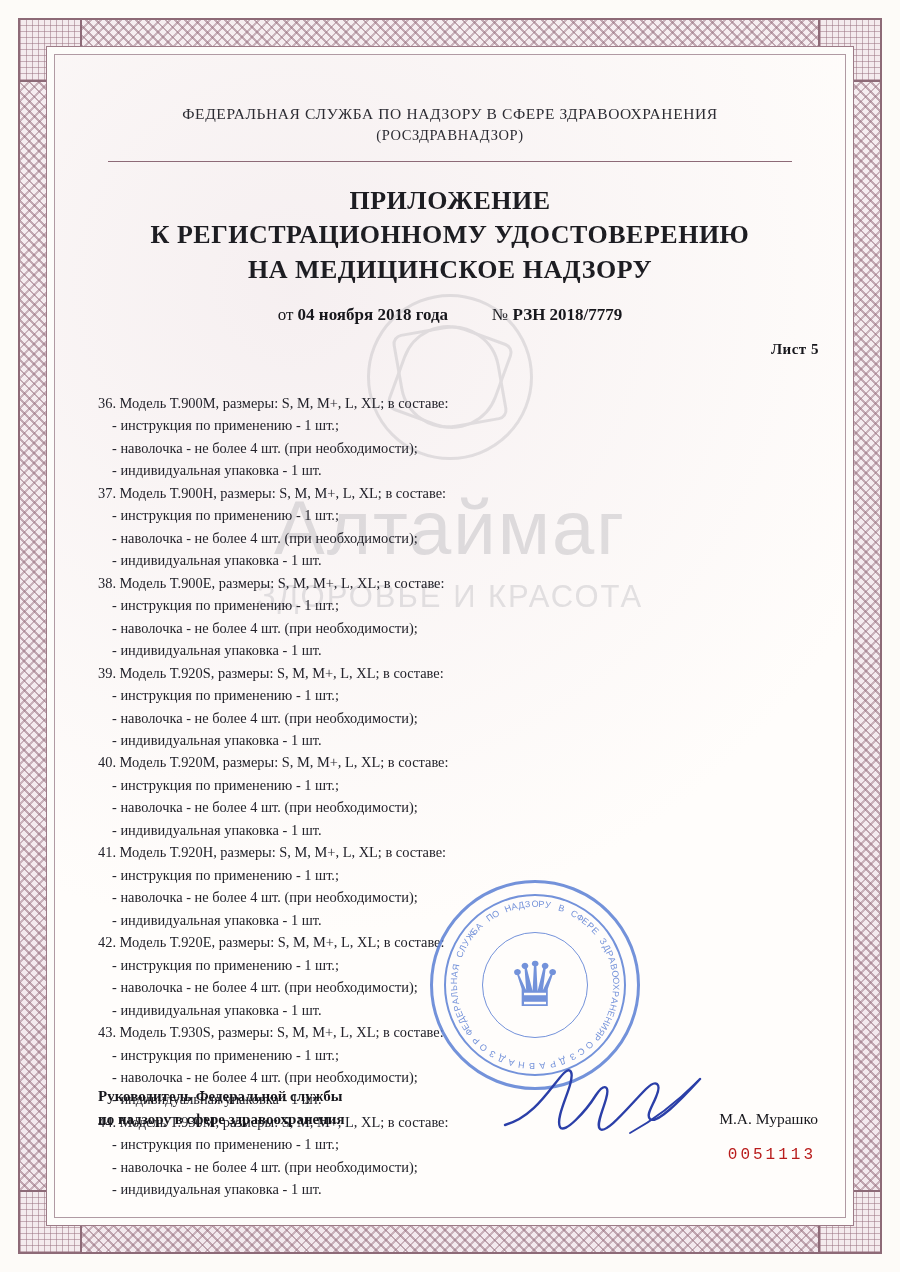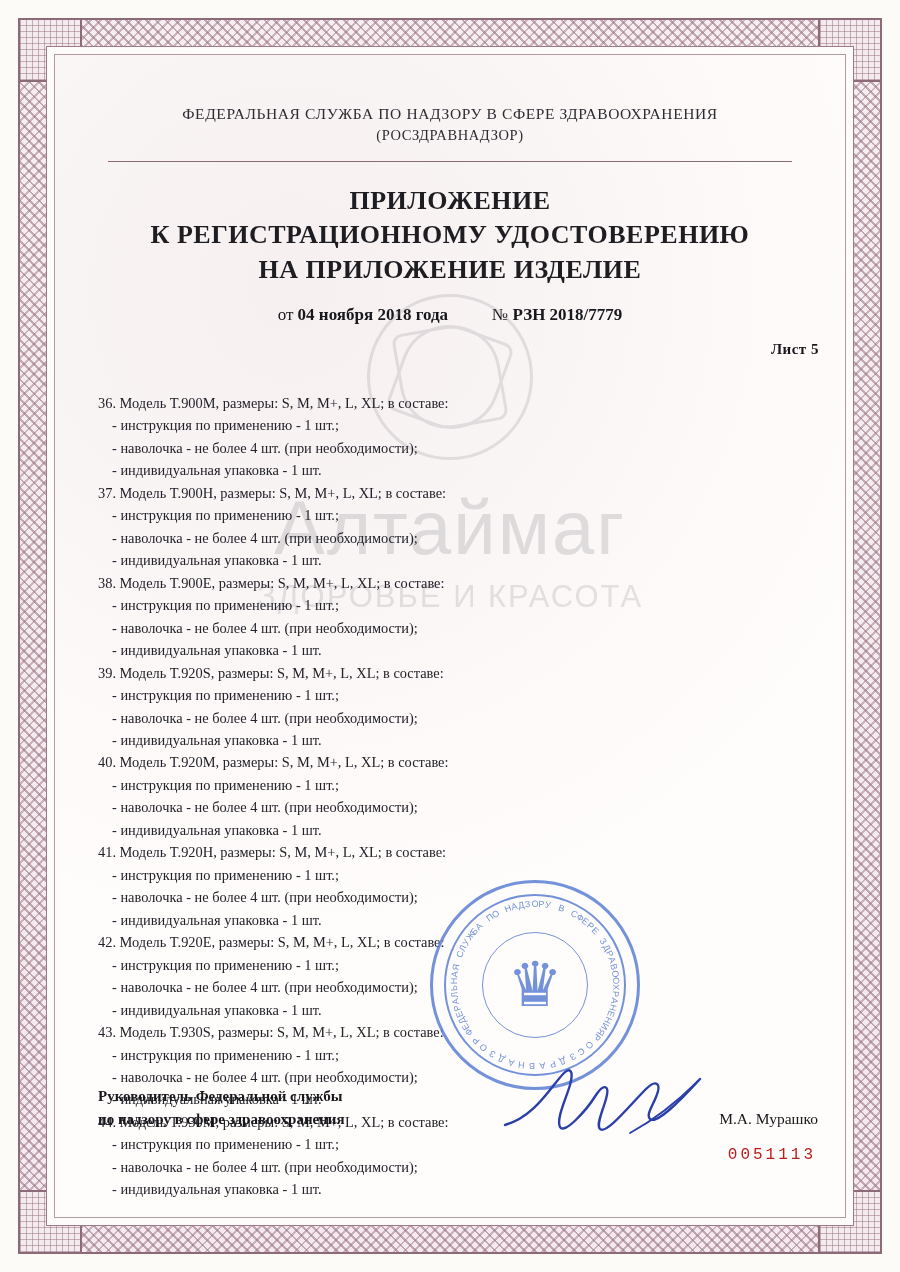--- a/index.html
+++ b/index.html
@@ -308,21 +308,21 @@
     <div class="agency">
       <div class="line1">ФЕДЕРАЛЬНАЯ СЛУЖБА ПО НАДЗОРУ В СФЕРЕ ЗДРАВООХРАНЕНИЯ</div>
       <div class="line2">(РОСЗДРАВНАДЗОР)</div>
     </div>
 
     <div class="rule"></div>
 
     <div class="title">
       <div>ПРИЛОЖЕНИЕ</div>
       <div>К РЕГИСТРАЦИОННОМУ УДОСТОВЕРЕНИЮ</div>
-      <div>НА ПРИЛОЖЕНИЕ ИЗДЕЛИЕ</div>
+      <div>НА МЕДИЦИНСКОЕ НАДЗОРУ</div>
     </div>
 
     <div class="datebar">
       <div>
         <span class="date-label">от</span>
         <span>04 ноября 2018 года</span>
       </div>
       <div>
         <span class="date-label">№</span>
         <span>РЗН 2018/7779</span>

